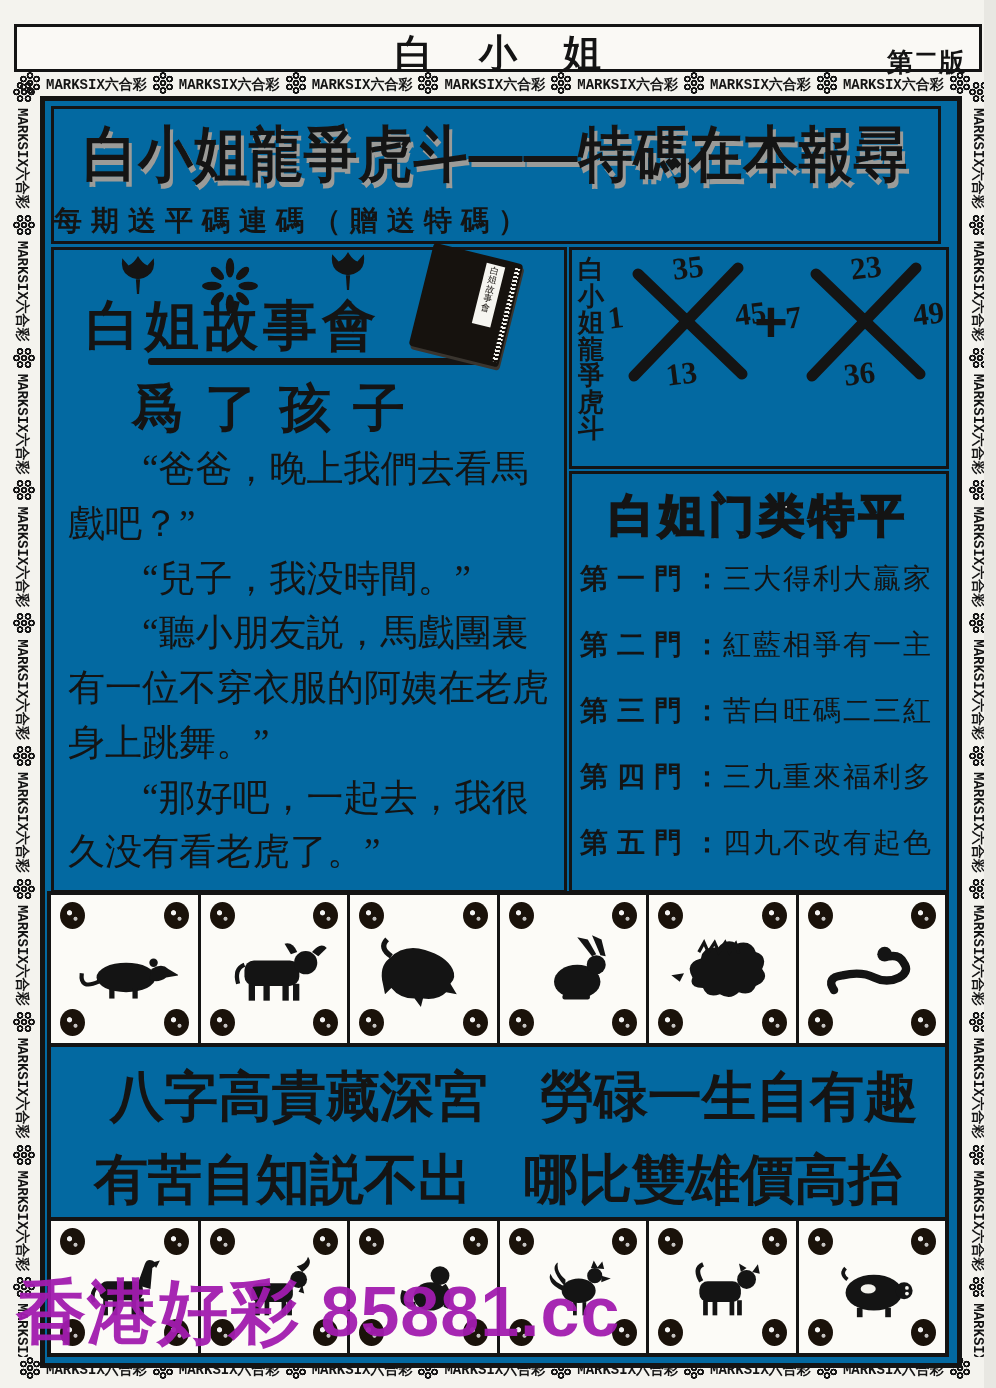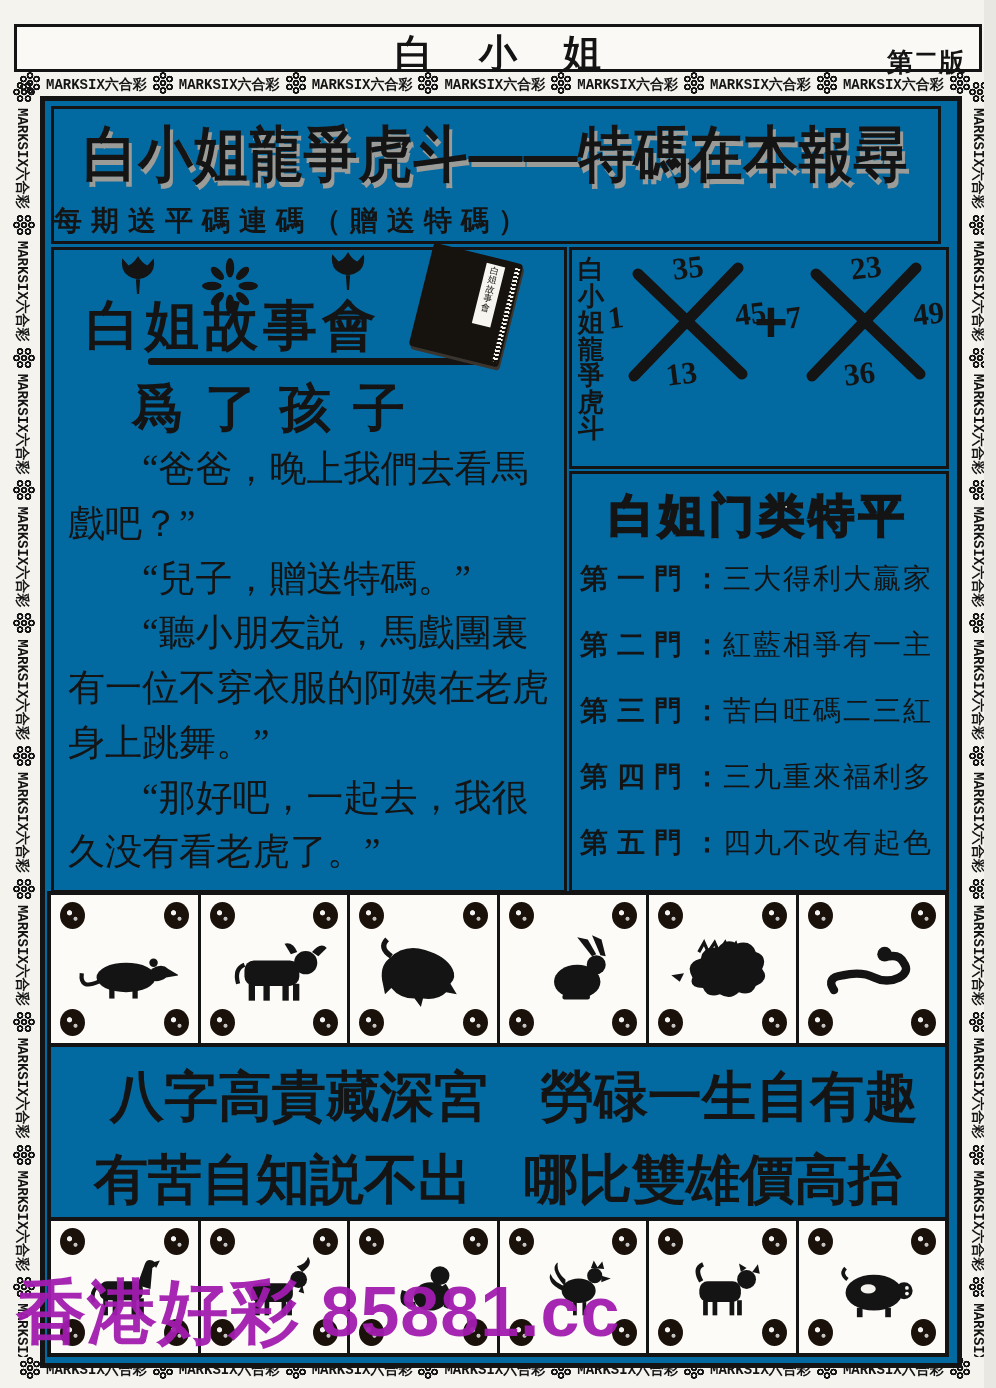--- a/index.html
+++ b/index.html
@@ -170,21 +170,21 @@
       </div>
       <div class="story-section-title">白姐故事會</div>
       <div class="story-underline"></div>
       <div class="book">
         <div class="book-pages"></div>
         <div class="book-label">白姐故事會</div>
       </div>
       <div class="story-title">爲了孩子</div>
       <div class="story-paragraphs">
         <p>“爸爸，晚上我們去看馬戲吧？”</p>
-        <p>“兒子，贈送特碼。”</p>
+        <p>“兒子，我没時間。”</p>
         <p>“聽小朋友説，馬戲團裏有一位不穿衣服的阿姨在老虎身上跳舞。”</p>
         <p>“那好吧，一起去，我很久没有看老虎了。”</p>
       </div>
     </div>
 
     <div class="tips-box">
       <div class="tips-vlabel">白小姐龍爭虎斗</div>
 
       <div class="xgroup xg-left">
         <svg width="128" height="128" viewBox="0 0 128 128">

